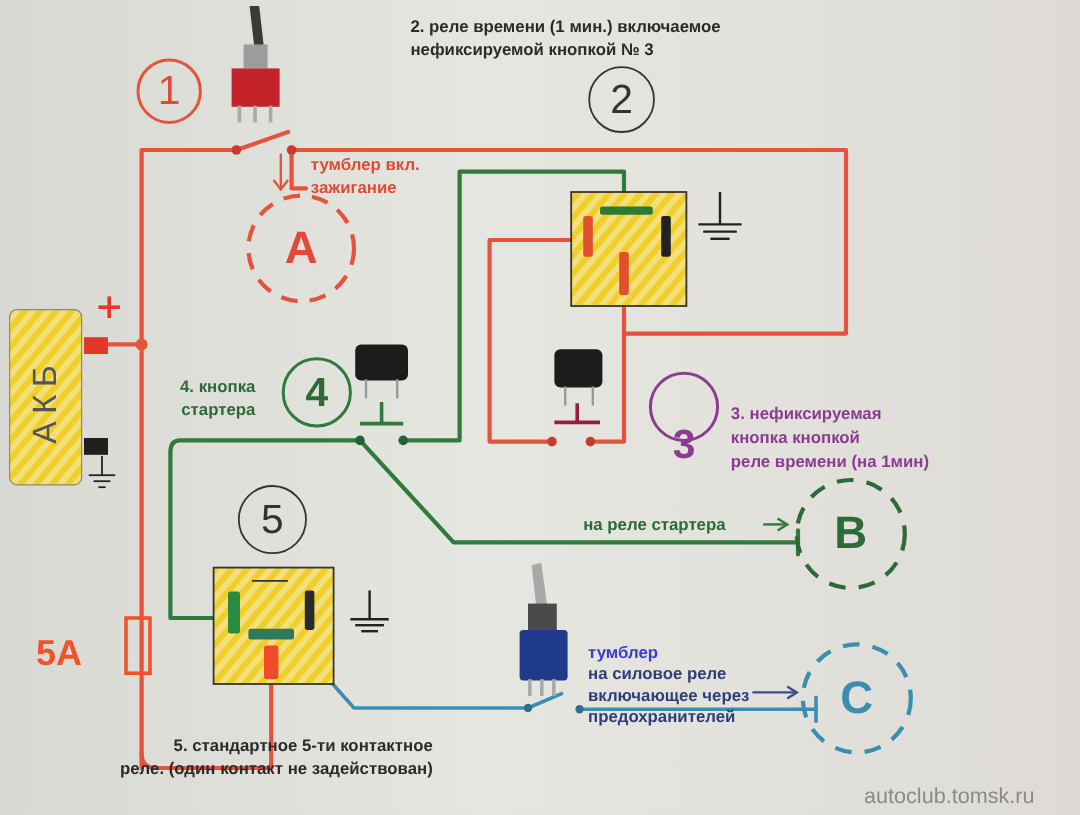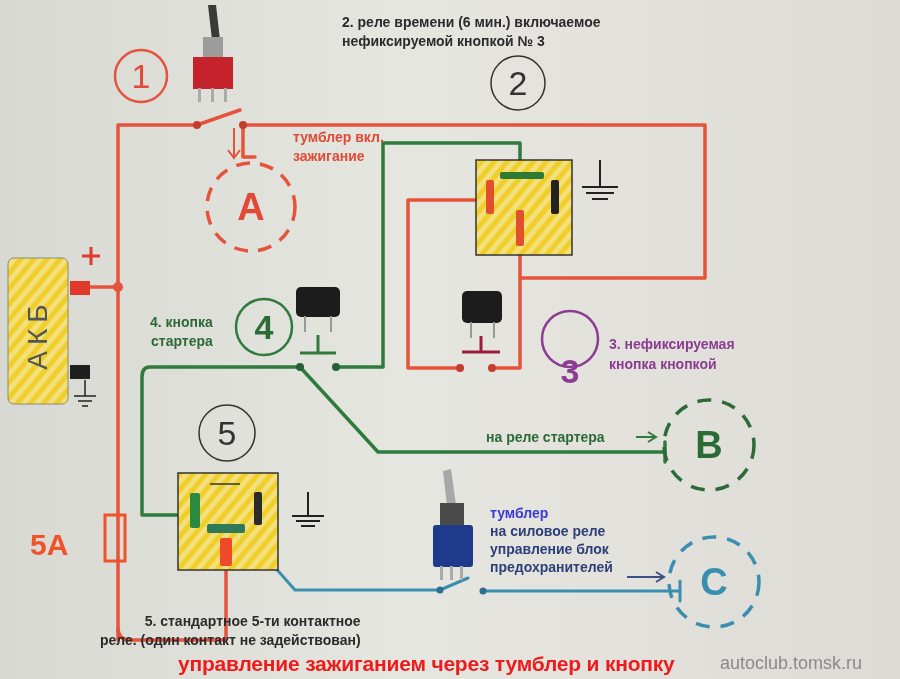--- a/index.html
+++ b/index.html
@@ -179,49 +179,49 @@
 
 <div class="letter red" style="left:226px;top:188px;width:50px;">A</div>
 <div class="letter green" style="left:684px;top:426px;width:50px;">B</div>
 <div class="letter" style="left:689px;top:563px;width:50px;color:#3a8fb0;">C</div>
 
 <div style="position:absolute;left:-12px;top:318px;width:100px;transform:rotate(-90deg);text-align:center;font-size:28px;color:#555;letter-spacing:6px;">АКБ</div>
 
 <div class="fuse-lbl">5А</div>
 
 <div class="lbl black" style="left:342px;top:13px;">
-  <div>2.  реле времени (6 мин.) включаемое</div>
+  <div>2.  реле времени (1 мин.) включаемое</div>
   <div>нефиксируемой кнопкой № 3</div>
 </div>
 
-<div class="lbl red" style="left:259px;top:128px;margin-left:34px;">
+<div class="lbl red" style="left:259px;top:128px;">
   <div>тумблер вкл.</div>
   <div>зажигание</div>
 </div>
 
 <div class="lbl purple" style="left:609px;top:302px;line-height:20px;">
   <div>3. нефиксируемая</div>
   <div>кнопка кнопкой</div>
+  <div>реле времени (на 1мин)</div>
 </div>
 
 <div class="lbl green" style="left:150px;top:313px;text-align:right;">
   <div>4. кнопка</div>
   <div>стартера</div>
 </div>
 
 <div class="lbl green" style="left:486px;top:428px;text-align:right;">на реле стартера</div>
 
-<div class="lbl navy" style="left:490px;top:504px;line-height:18px;">
+<div class="lbl navy" style="left:490px;top:534px;line-height:18px;">
   <div class="blue-hi">тумблер</div>
   <div>на силовое реле</div>
-  <div>управление блок</div>
+  <div>включающее через</div>
   <div>предохранителей</div>
 </div>
 
 <div class="lbl black" style="left:100px;top:612px;text-align:right;">
   <div>5. стандартное 5-ти контактное</div>
   <div>реле. (один контакт не задействован)</div>
 </div>
 
-<div class="title">управление зажиганием через тумблер и кнопку</div>
 <div class="watermark">autoclub.tomsk.ru</div>
 
 </div>
 
 </body></html>

